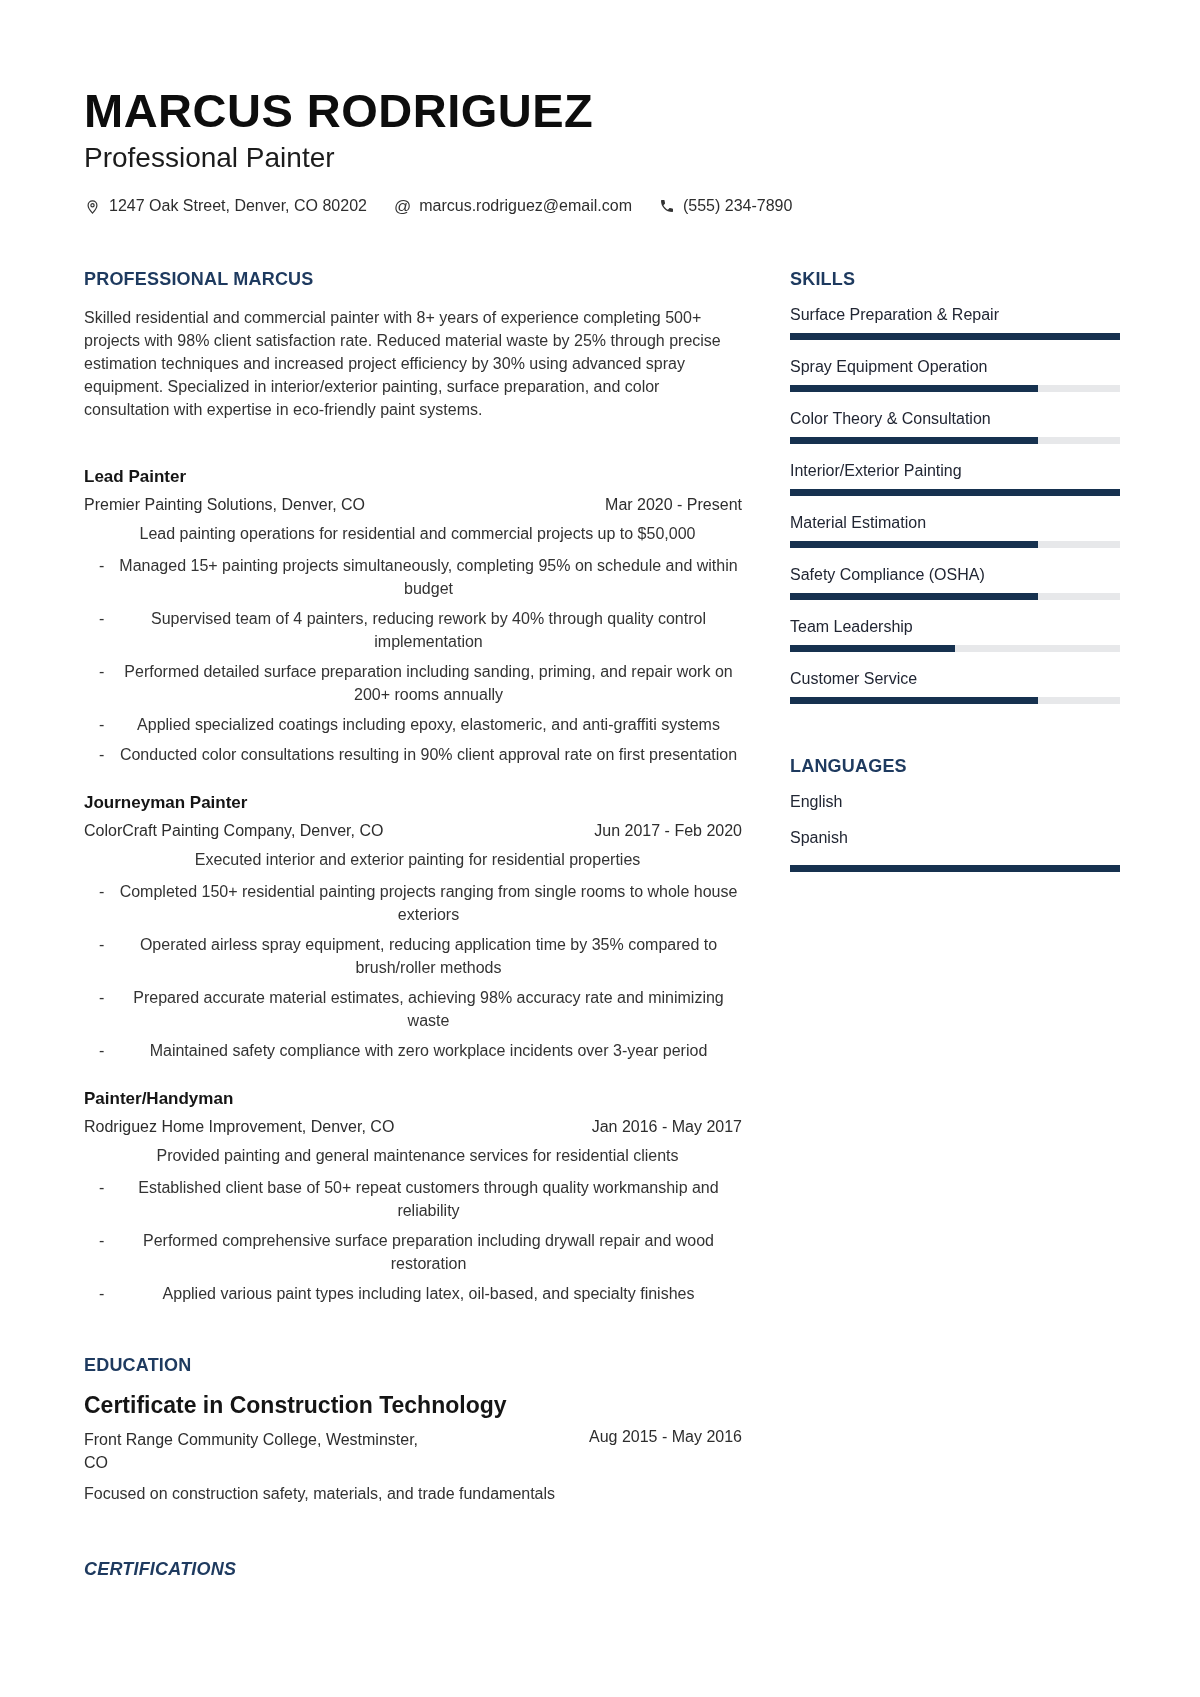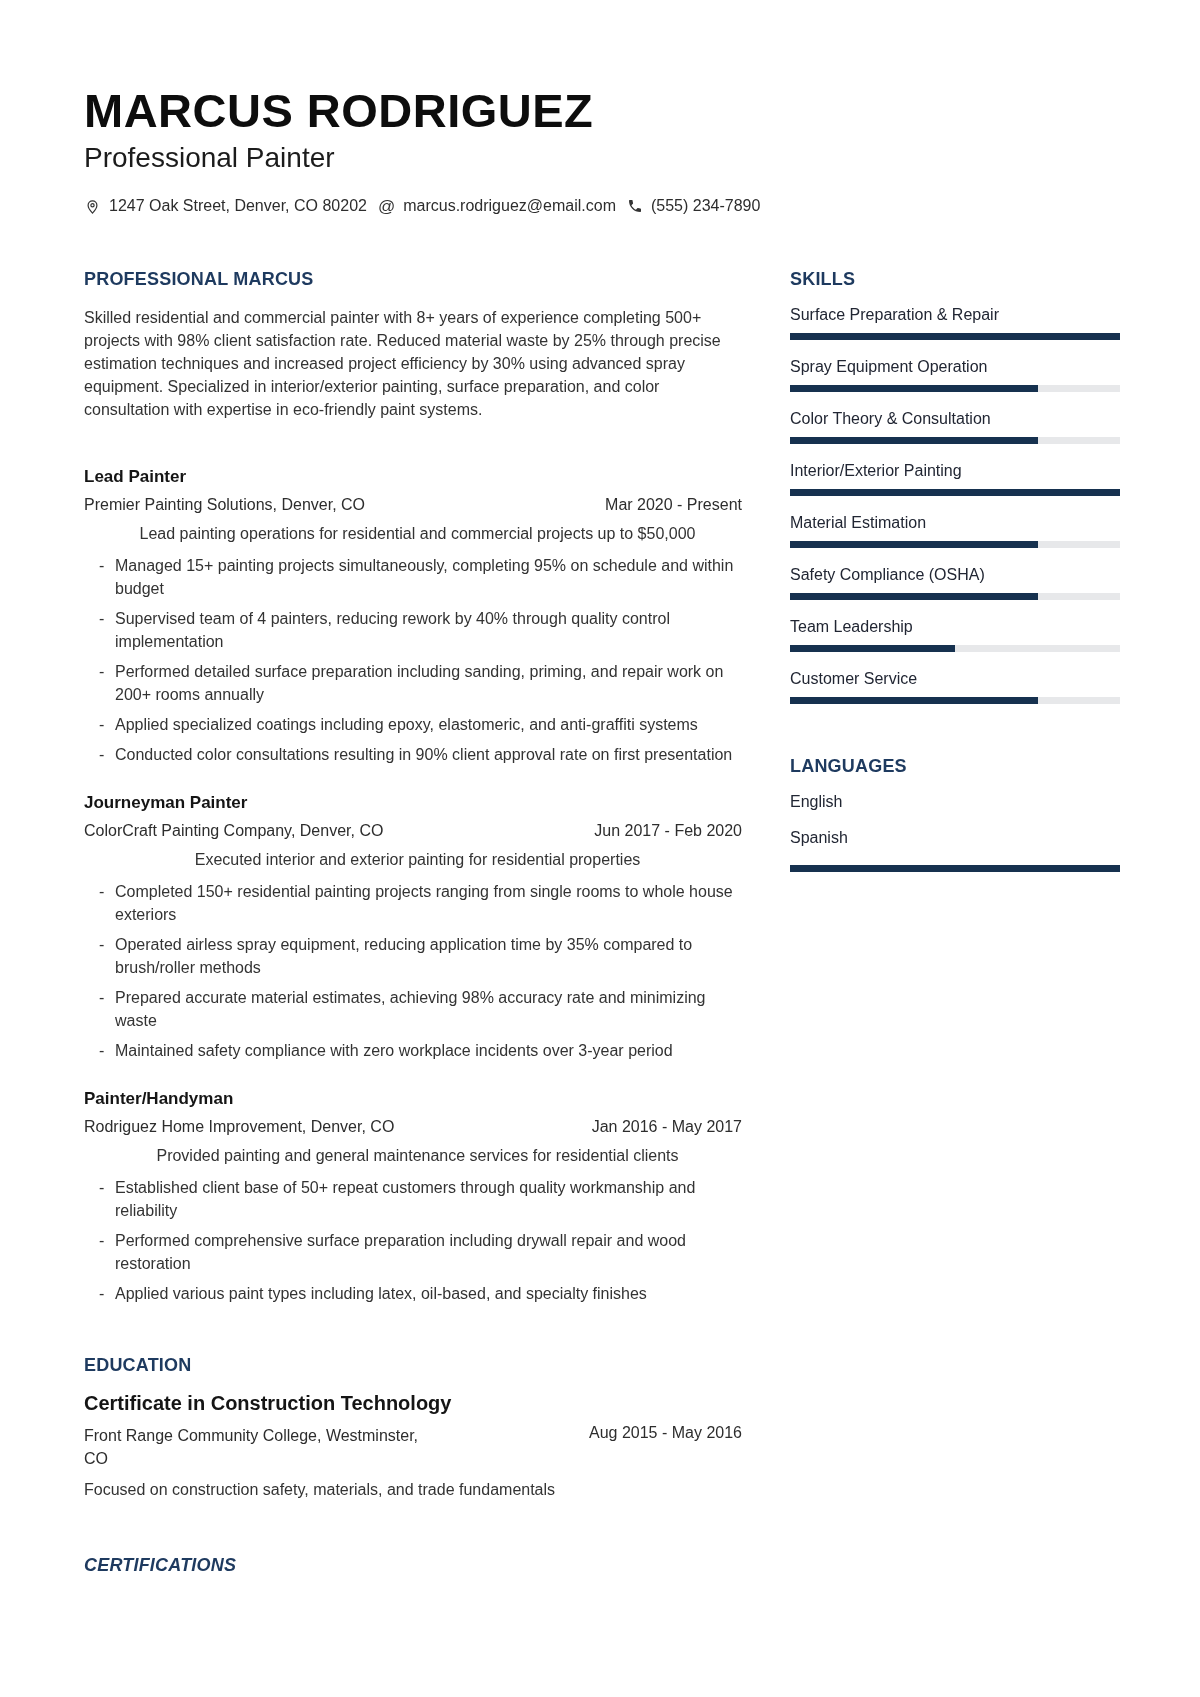--- a/index.html
+++ b/index.html
@@ -14,21 +14,21 @@
     background:#ffffff;
     font-family:"Liberation Sans","DejaVu Sans",sans-serif;
     color:#2d2d2d;
     overflow:hidden;
   }
   .page{padding:86px 80px 0 84px;}
 
   
   .name{font-size:47px;font-weight:700;letter-spacing:.5px;color:#0d0d0d;margin:0;line-height:1.05;}
   .subtitle{font-size:28px;color:#1c1c1c;margin-top:7px;}
-  .contact{display:flex;align-items:center;gap:11px;margin-top:23px;font-size:16px;color:#2d2d2d;}
+  .contact{display:flex;align-items:center;gap:27px;margin-top:23px;font-size:16px;color:#2d2d2d;}
   .contact-item{display:flex;align-items:center;gap:8px;}
   .contact-item .icon{display:flex;align-items:center;color:#333;}
   .contact-item .icon svg{display:block;}
   .at-glyph{font-size:17px;font-weight:400;line-height:1;}
 
   
   .columns{display:flex;gap:48px;margin-top:54px;}
   .col-main{width:658px;flex:0 0 658px;}
   .col-side{width:330px;flex:0 0 330px;}
 
@@ -36,26 +36,26 @@
 
   .summary-text{font-size:16px;line-height:23px;color:#333;margin:0;}
 
   .section-employment{margin-top:46px;}
   .job{margin-bottom:27px;}
   .job:last-child{margin-bottom:0;}
   .job-title{font-size:17px;font-weight:700;color:#151515;margin:0 0 9px 0;}
   .job-row{display:flex;justify-content:space-between;align-items:baseline;font-size:16px;color:#2d2d2d;margin-bottom:8px;}
   .job-dates{white-space:nowrap;margin-left:18px;}
   .job-desc{font-size:16px;line-height:23px;color:#333;margin:0 0 9px 9px;text-align:center;}
-  ul.bullets{list-style:none;margin:0;padding:0;}
+  ul.bullets{list-style:none;margin:0;padding:0;text-align:center;}
   .bullets li{position:relative;padding-left:31px;font-size:16px;line-height:23px;color:#333;margin-bottom:7px;}
   .bullets li::before{content:"-";position:absolute;left:15px;}
 
   .section-education{margin-top:50px;}
-  .edu-degree{font-size:20px;font-weight:700;color:#151515;margin:0 0 9px 0;}
+  .edu-degree{font-size:23px;font-weight:700;color:#151515;margin:0 0 9px 0;}
   .edu-row{display:flex;justify-content:space-between;align-items:flex-start;font-size:16px;color:#2d2d2d;margin-bottom:8px;}
   .edu-school{max-width:345px;line-height:23px;}
   .edu-dates{white-space:nowrap;margin-left:18px;}
   .edu-desc{font-size:16px;line-height:23px;color:#333;margin:0;}
 
   .section-certifications{margin-top:54px;font-style:italic;}
 
   
   .skill{margin-bottom:18px;}
   .skill-name{font-size:16px;color:#212633;margin-bottom:9px;}

